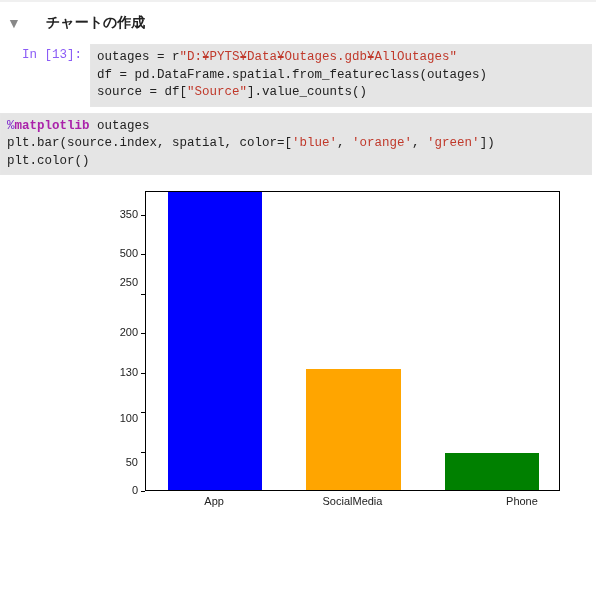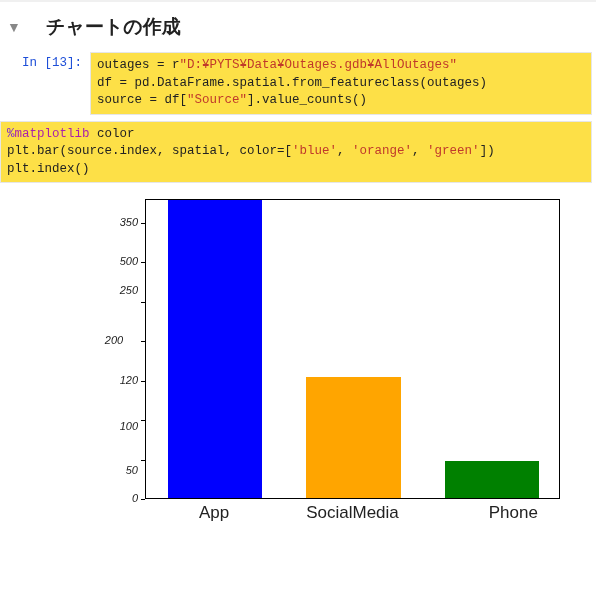--- a/index.html
+++ b/index.html
@@ -1,74 +1,74 @@
 <!DOCTYPE html>
 <html><head>
 <meta charset="utf-8">
 <style>
 * { margin: 0; padding: 0; box-sizing: border-box; }
 body { font-family: sans-serif; background: #fff; width: 596px; }
 .toolbar-sep { height: 2px; background: #f0f0f0; margin-bottom: 4px; }
 .header-row { display: flex; align-items: center; padding: 8px 0 12px 0; }
 .collapse-tri { width: 16px; text-align: center; color: #888; font-size: 14px; margin-left: 6px; margin-right: 24px; }
-.section-title { font-size: 19px; font-weight: bold; color: #222; }
+.section-title { font-size: 14px; font-weight: bold; color: #222; }
 .cell { display: flex; margin-bottom: 6px; }
-.prompt { width: 90px; text-align: right; padding-right: 8px; font-family: "Courier New", monospace; font-size: 12.5px; color: #1d4ed8; padding-top: 4px; }
-.code-area { flex: 1; background: #fde047; border: 1px solid #e6e6e6; padding: 4px 6px; font-family: "Courier New", monospace; font-size: 12.5px; line-height: 1.4; white-space: pre; color: #222; overflow: hidden; margin-right: 4px; }
+.prompt { width: 90px; text-align: right; padding-right: 8px; font-family: "Courier New", monospace; font-size: 12.5px; color: #8b5cf6; padding-top: 4px; }
+.code-area { flex: 1; background: #e5e5e5; border: 1px solid #e6e6e6; padding: 4px 6px; font-family: "Courier New", monospace; font-size: 12.5px; line-height: 1.4; white-space: pre; color: #222; overflow: hidden; margin-right: 4px; }
 .t-red { color: #c0392b; }
 .t-purple { color: #7d26cd; }
-.t-mag { color: #aa22aa; }
+.t-mag { color: #aa22aa; font-weight: bold; }
 .chart { margin-left: 90px; margin-top: 8px; }
 .plot-wrap { position: relative; width: 480px; height: 330px; }
 .plot-axes { position: absolute; left: 55px; top: 8px; width: 415px; height: 300px; border: 1px solid #000; }
-.ytick { position: absolute; left: 0; width: 48px; text-align: right; font-size: 11px; color: #222; font-style: italic; }
+.ytick { position: absolute; left: 0; width: 48px; text-align: right; font-size: 11px; color: #222; }
 .ytick-mark { position: absolute; left: 51px; width: 4px; height: 1px; background: #000; }
 .bar { position: absolute; bottom: 0; }
-.xlabel { position: absolute; top: 312px; font-size: 17px; color: #222; text-align: center; }
+.xlabel { position: absolute; top: 312px; font-size: 11px; color: #222; text-align: center; }
 </style>
 </head>
 <body>
 
 <div class="toolbar-sep"></div>
 
 <div class="header-row">
   <div class="collapse-tri">▼</div>
   <div class="section-title">チャートの作成</div>
 </div>
 
 <div class="cell">
   <div class="prompt">In [13]:</div>
   <div class="code-area"><span>outages = r</span><span class="t-red">"D:¥PYTS¥Data¥Outages.gdb¥AllOutages"</span>
 <span>df = pd.DataFrame.spatial.from_featureclass(outages)</span>
 <span>source = df[</span><span class="t-red">"Source"</span><span>].value_counts()</span></div>
 </div>
 
 <div class="cell">
-  <div class="code-area"><span class="t-purple">%</span><span class="t-mag">matplotlib</span><span> color</span>
+  <div class="code-area"><span class="t-purple">%</span><span class="t-mag">matplotlib</span><span> outages</span>
 <span>plt.bar(source.index, spatial, color=[</span><span class="t-red">'blue'</span><span>, </span><span class="t-red">'orange'</span><span>, </span><span class="t-red">'green'</span><span>])</span>
-<span>plt.index()</span></div>
+<span>plt.color()</span></div>
 </div>
 
 <div class="chart">
   <div class="plot-wrap">
     <div class="plot-axes" id="axes">
         <div class="bar" style="left: 22.1333px; width: 94.0667px; height: 297.632px; background: rgb(0, 0, 255);"></div>
         <div class="bar" style="left: 160.467px; width: 94.0667px; height: 120.789px; background: rgb(255, 165, 0);"></div>
         <div class="bar" style="left: 298.8px; width: 94.0667px; height: 37.1053px; background: rgb(0, 128, 0);"></div>
       </div>
     <div id="yticks">
         <div class="ytick" style="top: 301px;">0</div>
         <div class="ytick-mark" style="top: 308px;"></div>
         <div class="ytick" style="top: 273px;">50</div>
         <div class="ytick-mark" style="top: 268.526px;"></div>
         <div class="ytick" style="top: 229px;">100</div>
         <div class="ytick-mark" style="top: 229.053px;"></div>
-        <div class="ytick" style="top: 182.579px;">120</div>
+        <div class="ytick" style="top: 182.579px;">130</div>
         <div class="ytick-mark" style="top: 189.579px;"></div>
-        <div class="ytick" style="top: 143.105px; text-align: center;">200</div>
+        <div class="ytick" style="top: 143.105px;">200</div>
         <div class="ytick-mark" style="top: 150.105px;"></div>
         <div class="ytick" style="top: 93px;">250</div>
         <div class="ytick-mark" style="top: 110.632px;"></div>
         <div class="ytick" style="top: 64.1579px;">500</div>
         <div class="ytick-mark" style="top: 71.1579px;"></div>
         <div class="ytick" style="top: 24.6842px;">350</div>
         <div class="ytick-mark" style="top: 31.6842px;"></div>
       </div>
     <div id="xlabels">
         <div class="xlabel" style="left: 77.1333px; width: 94.0667px;">App</div>

